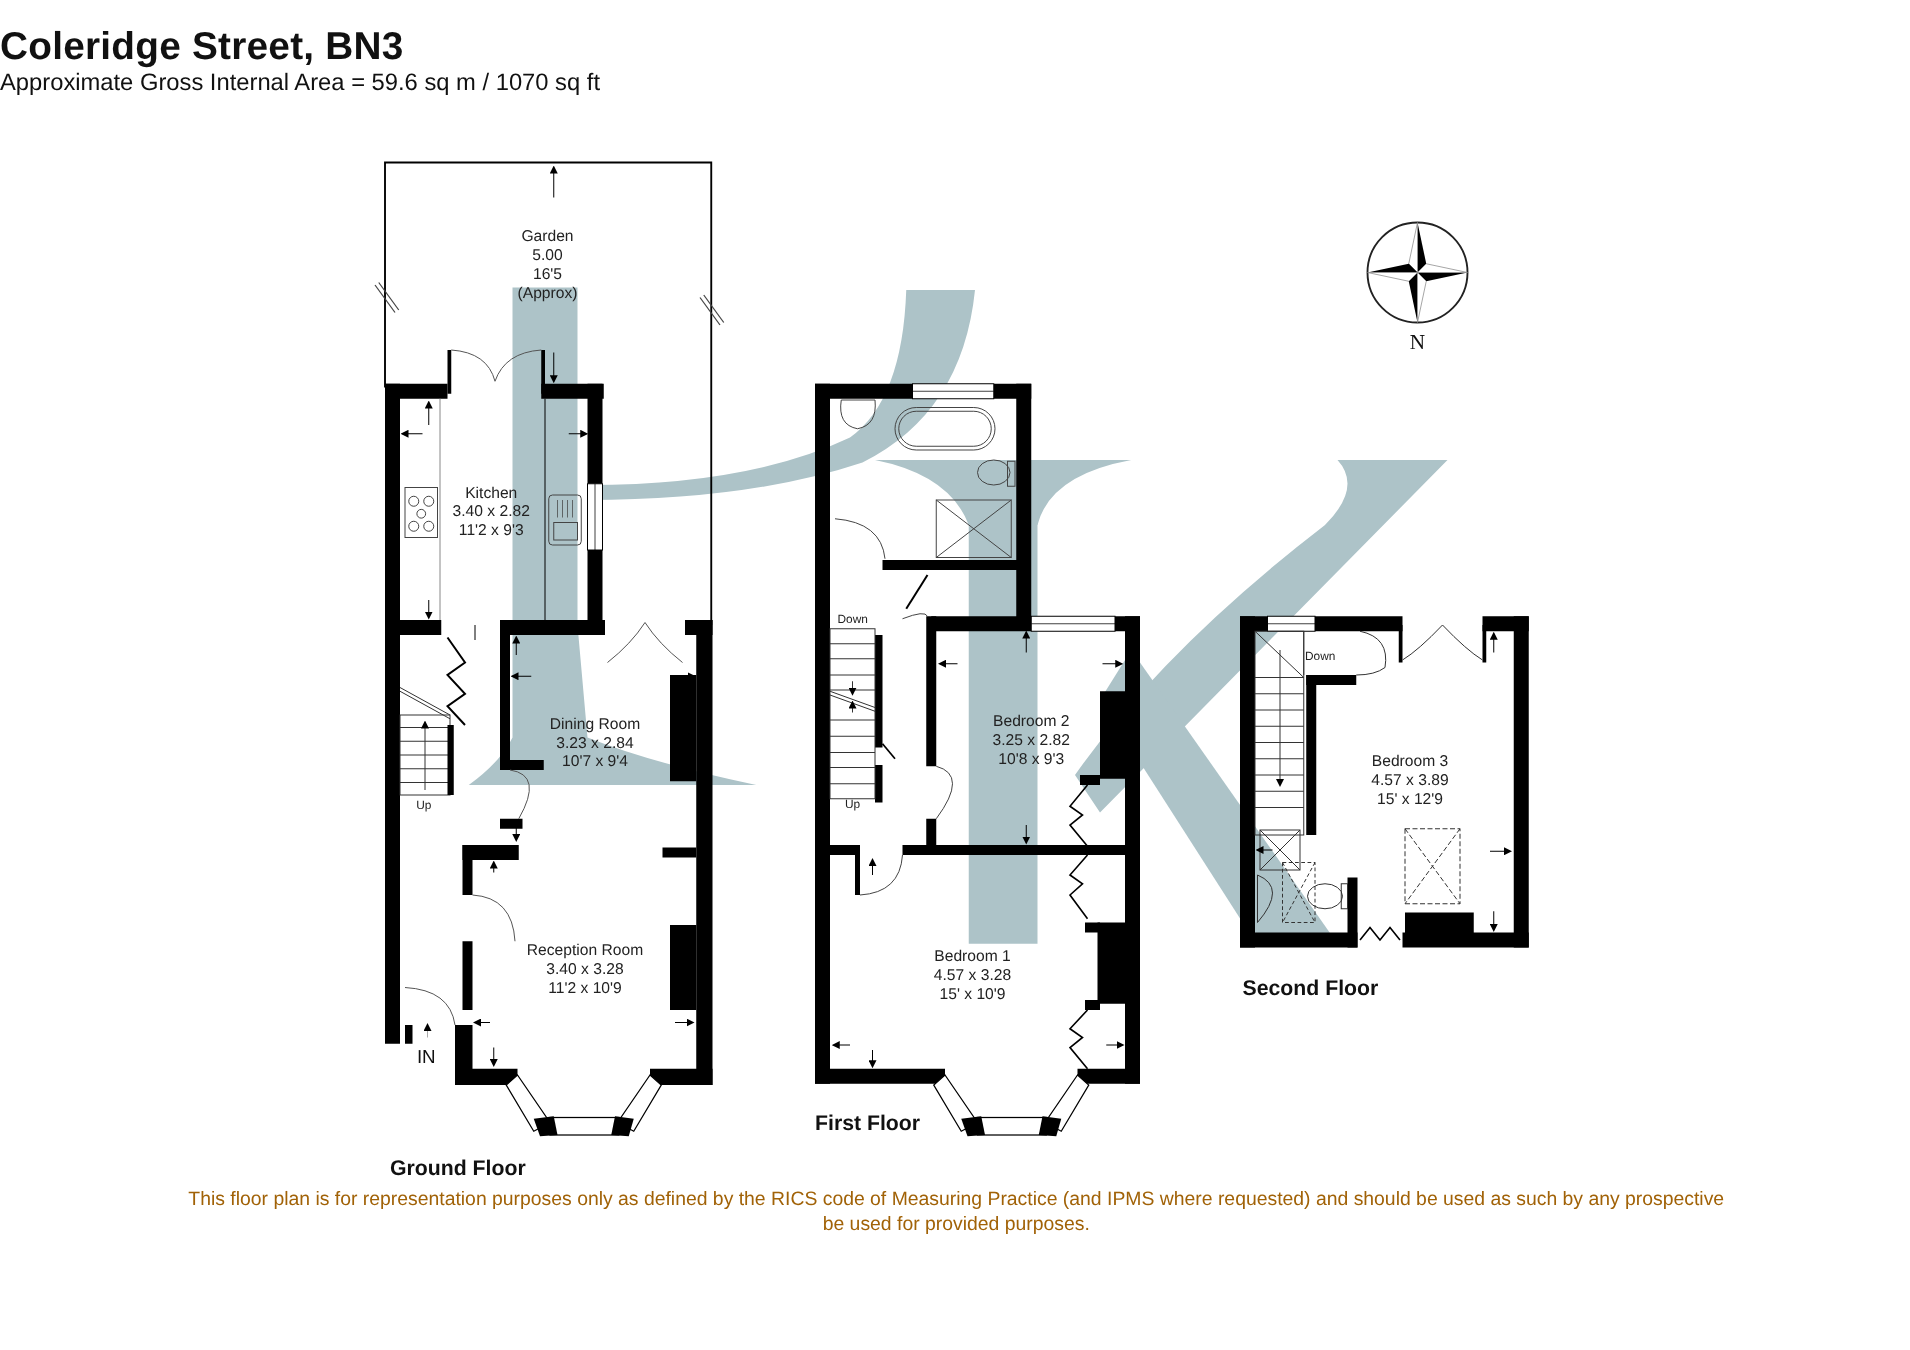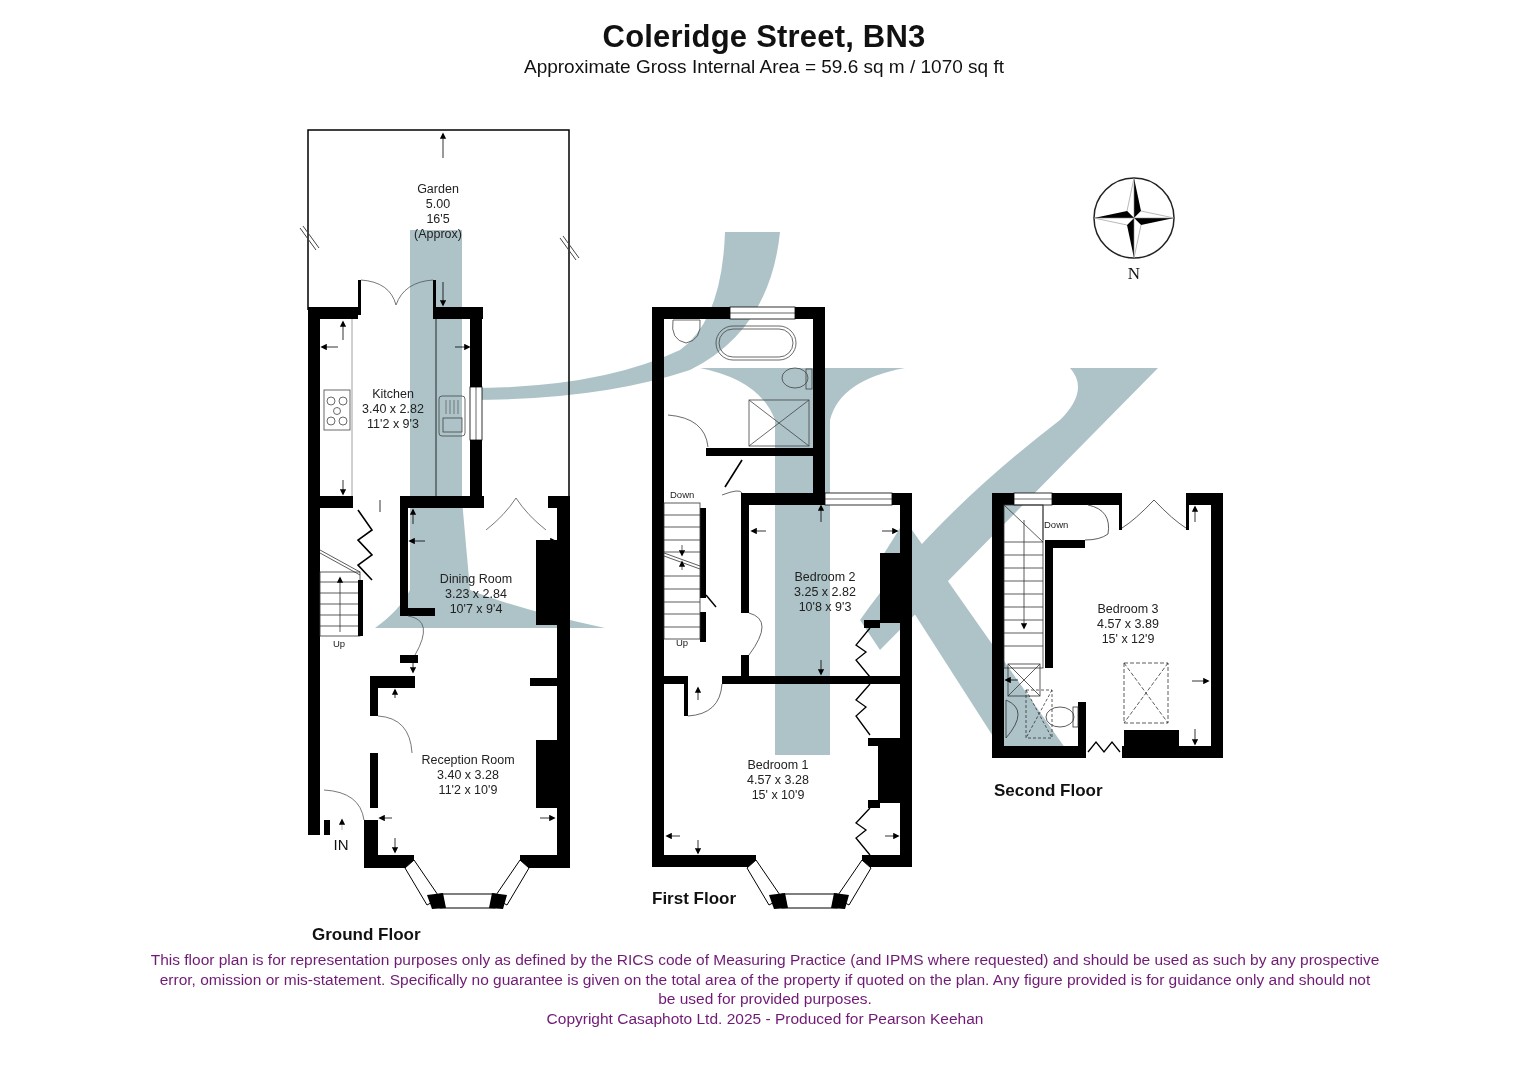--- a/index.html
+++ b/index.html
@@ -1,26 +1,26 @@
 <!DOCTYPE html>
 <html><head>
 <meta charset="utf-8">
 <style>
   html, body { margin: 0; padding: 0; background: #ffffff; }
   body { width: 1528px; height: 1080px; position: relative; overflow: hidden; font-family: "Liberation Sans", sans-serif; color: #111; }
-  .header { position: absolute; left: 0; top: 18px; width: 1528px; text-align: center; }
+  .header { position: absolute; left: 0; top: 18px; width: 1528px; text-align: left; }
   .title { font-size: 31px; font-weight: bold; line-height: 38px; letter-spacing: 0.2px; }
   .subtitle { font-size: 19px; line-height: 22px; }
   svg.plan { position: absolute; left: 0; top: 0; }
   .rlabel { font-family: "Liberation Sans", sans-serif; font-size: 12.5px; fill: #222; text-anchor: middle; }
   .small { font-family: "Liberation Sans", sans-serif; font-size: 9.5px; fill: #222; }
   .floorlabel { font-family: "Liberation Sans", sans-serif; font-size: 17px; font-weight: bold; fill: #111; }
   .inlabel { font-family: "Liberation Sans", sans-serif; font-size: 15px; fill: #111; text-anchor: middle; }
   .northlabel { font-family: "Liberation Serif", serif; font-size: 17px; fill: #111; text-anchor: middle; }
-  .disclaimer { position: absolute; left: 70px; top: 950px; width: 1390px; text-align: center; font-size: 15.5px; line-height: 19.5px; color: #701a75; }
+  .disclaimer { position: absolute; left: 70px; top: 950px; width: 1390px; text-align: center; font-size: 15.5px; line-height: 19.5px; color: #a16207; }
   .disclaimer p { margin: 0; }
 </style>
 </head>
 <body>
 
 <div class="header">
   <div class="title">Coleridge Street, BN3</div>
   <div class="subtitle">Approximate Gross Internal Area = 59.6 sq m / 1070 sq ft</div>
 </div>
 
@@ -352,16 +352,14 @@
       <text class="rlabel" x="1128" y="613">Bedroom 3</text>
       <text class="rlabel" x="1128" y="628">4.57 x 3.89</text>
       <text class="rlabel" x="1128" y="643">15' x 12'9</text>
     </g>
     <text class="floorlabel" x="994" y="796">Second Floor</text>
   </g>
 </svg>
 
 <div class="disclaimer">
   <p>This floor plan is for representation purposes only as defined by the RICS code of Measuring Practice (and IPMS where requested) and should be used as such by any prospective</p>
-  <p>error, omission or mis-statement. Specifically no guarantee is given on the total area of the property if quoted on the plan. Any figure provided is for guidance only and should not</p>
   <p>be used for provided purposes.</p>
-  <p>Copyright Casaphoto Ltd. 2025 - Produced for Pearson Keehan</p>
 </div>
 
 </body></html>

